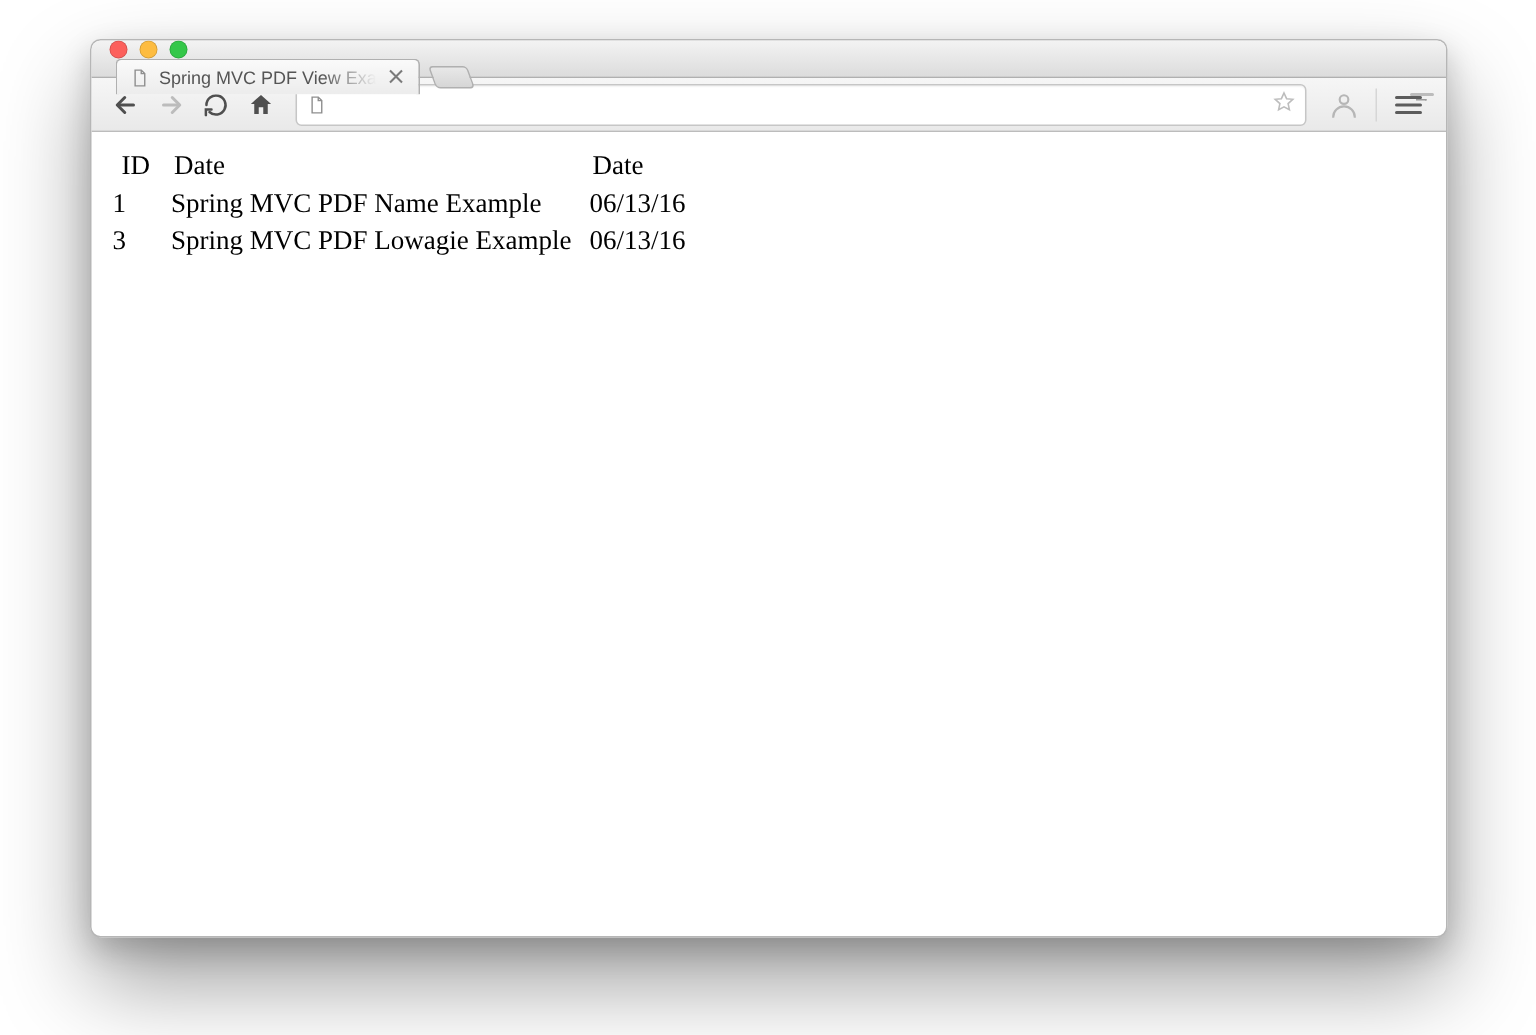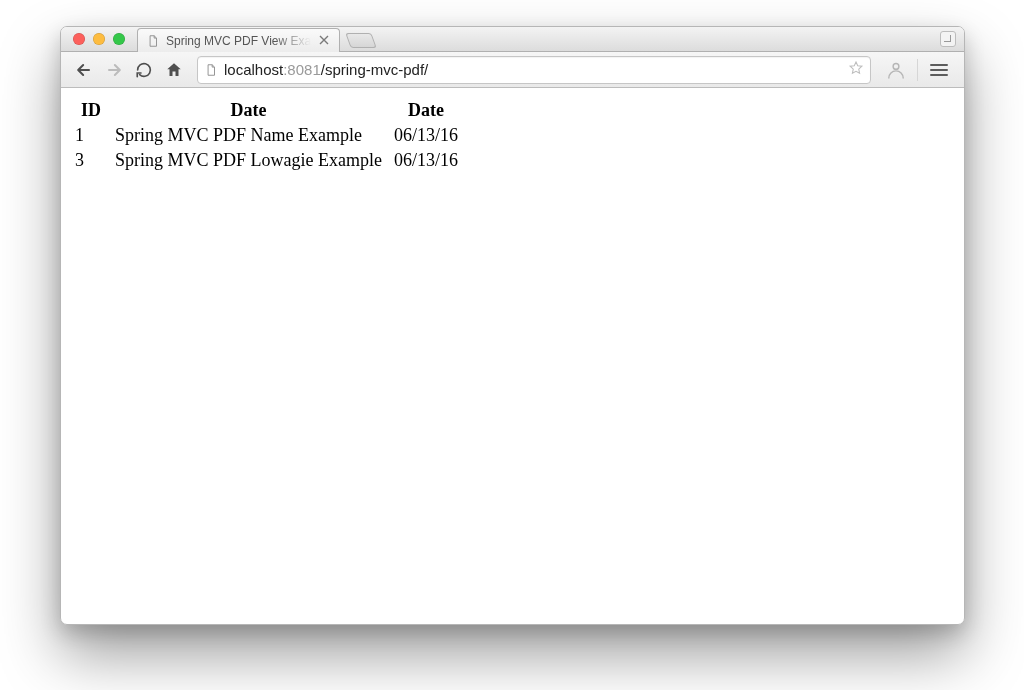--- a/index.html
+++ b/index.html
@@ -34,20 +34,21 @@
   }
 
   
   .titlebar {
     height: 25px;
     background: linear-gradient(#f3f3f3,#dcdcdc);
     border-bottom: 1px solid #b0b0b0;
     display: flex;
     align-items: stretch;
     padding-left: 8px;
+    flex-direction: column;
   }
   .traffic { display:flex; align-items:center; gap:8px; padding:0 4px; }
   .dot { width:12px; height:12px; border-radius:50%; }
   .dot.red    { background:#fc605c; box-shadow: inset 0 0 0 .5px rgba(0,0,0,.2); }
   .dot.yellow { background:#fdbc40; box-shadow: inset 0 0 0 .5px rgba(0,0,0,.2); }
   .dot.green  { background:#34c749; box-shadow: inset 0 0 0 .5px rgba(0,0,0,.2); }
 
   .tabstrip { display:flex; align-items:flex-end; margin-left:8px; height:100%; position:relative; }
   .tab {
     position: relative;
@@ -133,21 +134,21 @@
     width:30px; height:26px;
     display:flex; align-items:center; justify-content:center;
     color:#b6b6b6;
   }
   .menu-btn { color:#5c5c5c; }
   .sep { width:1px; height:22px; background:#d6d6d6; margin:0 2px; }
 
   
   .viewport { padding: 10px 12px; font-family: "Times New Roman", Times, serif; }
   table { border-collapse: collapse; }
-  th { font-weight: bold; font-size: 18px; padding: 2px 8px; text-align:center; }
+  th { font-weight: normal; font-size: 18px; padding: 2px 8px; text-align:left; }
   td { font-size: 18px; padding: 2px 6px; }
   td.idc { padding-left:2px; padding-right:14px; }
 
   .favicon svg, .page-icon svg { display:block; }
 </style>
 </head>
 <body>
 
 <div class="stage">
   <div class="shadow"></div>
@@ -203,23 +204,20 @@
             <path d="M12 3l9 8h-3v9h-4v-6H10v6H6v-9H3z"></path>
           </svg>
       </div>
 
       <div class="omnibox">
         <span class="page-icon">
           <svg width="14" height="14" viewBox="0 0 24 24" fill="none" stroke="#8e8e8e" stroke-width="1.6">
               <path d="M7 3h7l4 4v14H7z"></path>
               <path d="M14 3v4h4"></path>
             </svg>
-        </span>
-        <span class="url">
-          <span class="host">localhost</span><span class="port">:8081</span><span class="path">/spring-mvc-pdf/</span>
         </span>
         <span class="star">
           <svg width="16" height="16" viewBox="0 0 24 24" fill="none" stroke="currentColor" stroke-width="1.6">
               <path d="M12 3l2.6 5.7 6.2.6-4.7 4.3 1.3 6.1L12 16.9l-5.4 2.8 1.3-6.1L3.2 9.3l6.2-.6z"></path>
             </svg>
         </span>
       </div>
 
       <div class="right-btn">
         <svg width="22" height="18" viewBox="0 0 24 20" fill="none" stroke="currentColor" stroke-width="1.6">

